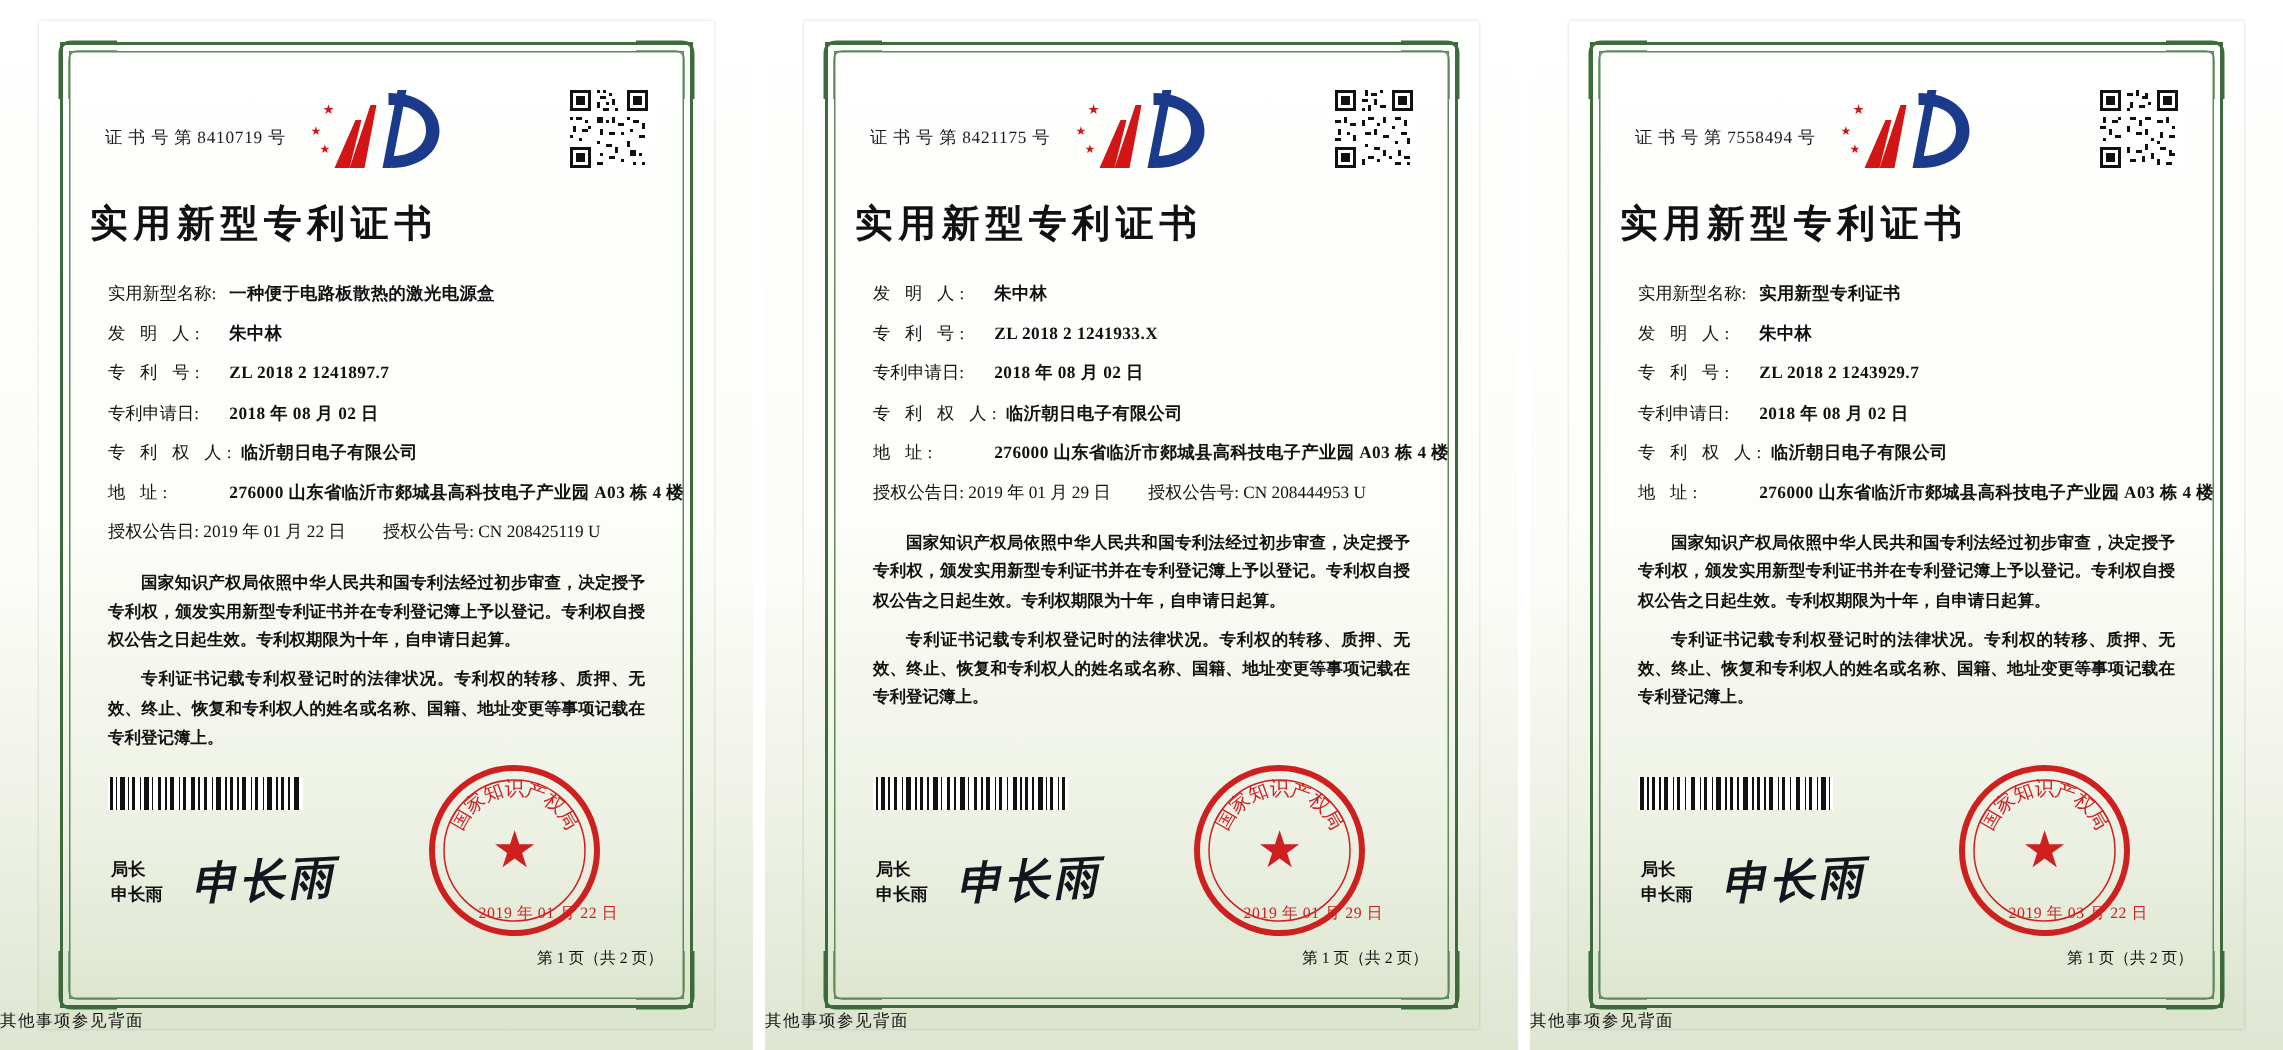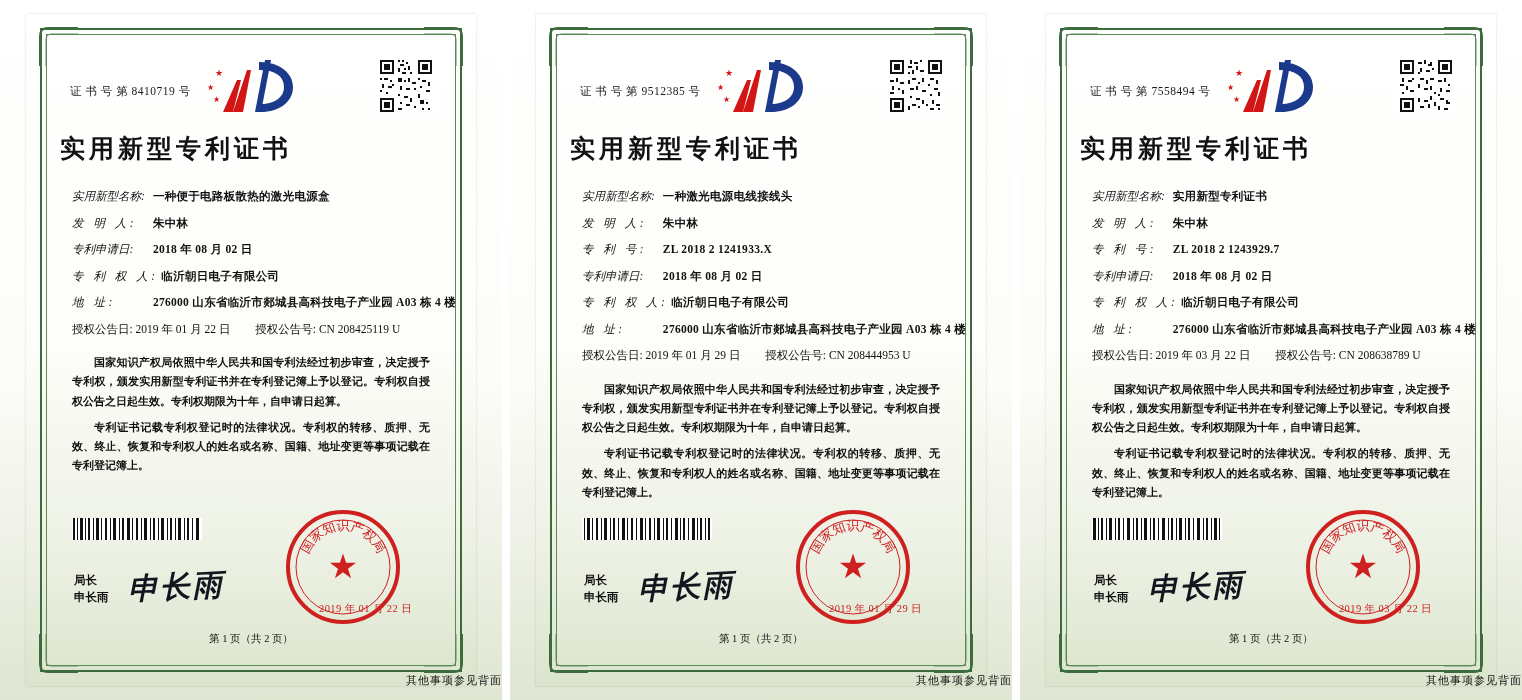--- a/index.html
+++ b/index.html
@@ -119,21 +119,20 @@
   .field {
     font-size: 11.5px;
     color: #111;
     margin-bottom: 11px;
     line-height: 1.35;
     white-space: nowrap;
   }
   .field .lbl {
     display: inline-block;
     min-width: 78px;
-    font-style: italic;
   }
   .field .lbl.spread {
     letter-spacing: 3.5px;
   }
   .field .val {
     letter-spacing: 0.3px;
     font-weight: bold;
   }
   .field-2col {
     font-size: 11.5px;
@@ -205,30 +204,30 @@
     color: #cf2020;
     letter-spacing: 0.4px;
     white-space: nowrap;
   }
 
   .page-num {
     position: absolute;
     left: 0;
     right: 0;
     bottom: 6px;
-    text-align: center;
+    text-align: right;
     font-size: 10.5px;
     color: #111;
   }
   .footnote {
     position: absolute;
     left: 0;
     right: 0;
     bottom: 12px;
-    text-align: right;
+    text-align: left;
     font-size: 11px;
     color: #111;
     letter-spacing: 1px;
   }
   .divider {
     width: 8px;
     height: 700px;
     background: #ffffff;
   }
 </style>
@@ -348,20 +347,24 @@
         <div class="fields">
           <div class="field">
             <span class="lbl">实用新型名称:</span>
             <span class="val">一种便于电路板散热的激光电源盒</span>
           </div>
           <div class="field">
             <span class="lbl spread">发 明 人:</span>
             <span class="val">朱中林</span>
           </div>
           <div class="field">
+            <span class="lbl spread">专 利 号:</span>
+            <span class="val">ZL 2018 2 1241897.7</span>
+          </div>
+          <div class="field">
             <span class="lbl">专利申请日:</span>
             <span class="val">2018 年 08 月 02 日</span>
           </div>
           <div class="field">
             <span class="lbl spread">专 利 权 人:</span>
             <span class="val">临沂朝日电子有限公司</span>
           </div>
           <div class="field">
             <span class="lbl spread">地        址:</span>
             <span class="val">276000  山东省临沂市郯城县高科技电子产业园 A03 栋 4 楼</span>
@@ -479,21 +482,21 @@
       <div class="corner br">
         <svg width="42" height="42" viewBox="0 0 42 42">
             <path d="M2 40 L2 10 Q2 2 10 2 L40 2" fill="none" stroke="#3c6b3c" stroke-width="2"></path>
             <path d="M8 40 L8 14 Q8 8 14 8 L40 8" fill="none" stroke="#5a8a58" stroke-width="1"></path>
           </svg>
       </div>
 
       <div class="content">
 
         <div class="header-row">
-          <div class="cert-no">证 书 号 第 9512385 号</div>
+          <div class="cert-no">证 书 号 第 8421175 号</div>
 
           <div class="emblem">
             <svg width="96" height="62" viewBox="0 0 96 62">
               <path d="M56 6 C78 6 90 18 90 31 C90 46 76 56 58 56 L58 48 C72 48 81 41 81 31 C81 20 72 14 56 14 Z" fill="#1b3a8c"></path>
               <path d="M52 56 L62 4 L68 4 L58 56 Z" fill="#1b3a8c"></path>
               <path d="M30 56 L44 14 L48 14 L40 56 Z" fill="#d21515"></path>
               <path d="M20 56 L34 24 L38 24 L30 56 Z" fill="#d21515"></path>
               <text x="12" y="20" font-size="9" fill="#d21515">★</text>
               <text x="4" y="34" font-size="8" fill="#d21515">★</text>
               <text x="10" y="46" font-size="8" fill="#d21515">★</text>
@@ -554,24 +557,20 @@
                   <rect x="10" y="24" width="1" height="2"></rect>
               </g>
             </svg>
           </div>
         </div>
 
         <div class="title">实用新型专利证书</div>
 
         <div class="fields">
           <div class="field">
-            <span class="lbl">实用新型名称:</span>
-            <span class="val">一种激光电源电线接线头</span>
-          </div>
-          <div class="field">
             <span class="lbl spread">发 明 人:</span>
             <span class="val">朱中林</span>
           </div>
           <div class="field">
             <span class="lbl spread">专 利 号:</span>
             <span class="val">ZL 2018 2 1241933.X</span>
           </div>
           <div class="field">
             <span class="lbl">专利申请日:</span>
             <span class="val">2018 年 08 月 02 日</span>
@@ -795,30 +794,20 @@
             <span class="val">2018 年 08 月 02 日</span>
           </div>
           <div class="field">
             <span class="lbl spread">专 利 权 人:</span>
             <span class="val">临沂朝日电子有限公司</span>
           </div>
           <div class="field">
             <span class="lbl spread">地        址:</span>
             <span class="val">276000  山东省临沂市郯城县高科技电子产业园 A03 栋 4 楼</span>
           </div>
-          <div class="field-2col">
-            <span class="seg1">
-              <span class="lbl">授权公告日:</span>
-              <span class="val">2019 年 03 月 22 日</span>
-            </span>
-            <span class="seg2">
-              <span class="lbl">授权公告号:</span>
-              <span class="val">CN 208638789 U</span>
-            </span>
-          </div>
         </div>
 
         <div class="body-text">
           <p>国家知识产权局依照中华人民共和国专利法经过初步审查，决定授予专利权，颁发实用新型专利证书并在专利登记簿上予以登记。专利权自授权公告之日起生效。专利权期限为十年，自申请日起算。</p>
           <p>专利证书记载专利权登记时的法律状况。专利权的转移、质押、无效、终止、恢复和专利权人的姓名或名称、国籍、地址变更等事项记载在专利登记簿上。</p>
         </div>
 
         <div class="barcode">
           <svg width="130" height="22" viewBox="0 0 130 22" shape-rendering="crispEdges">
             <rect width="130" height="22" fill="#fff"></rect>

